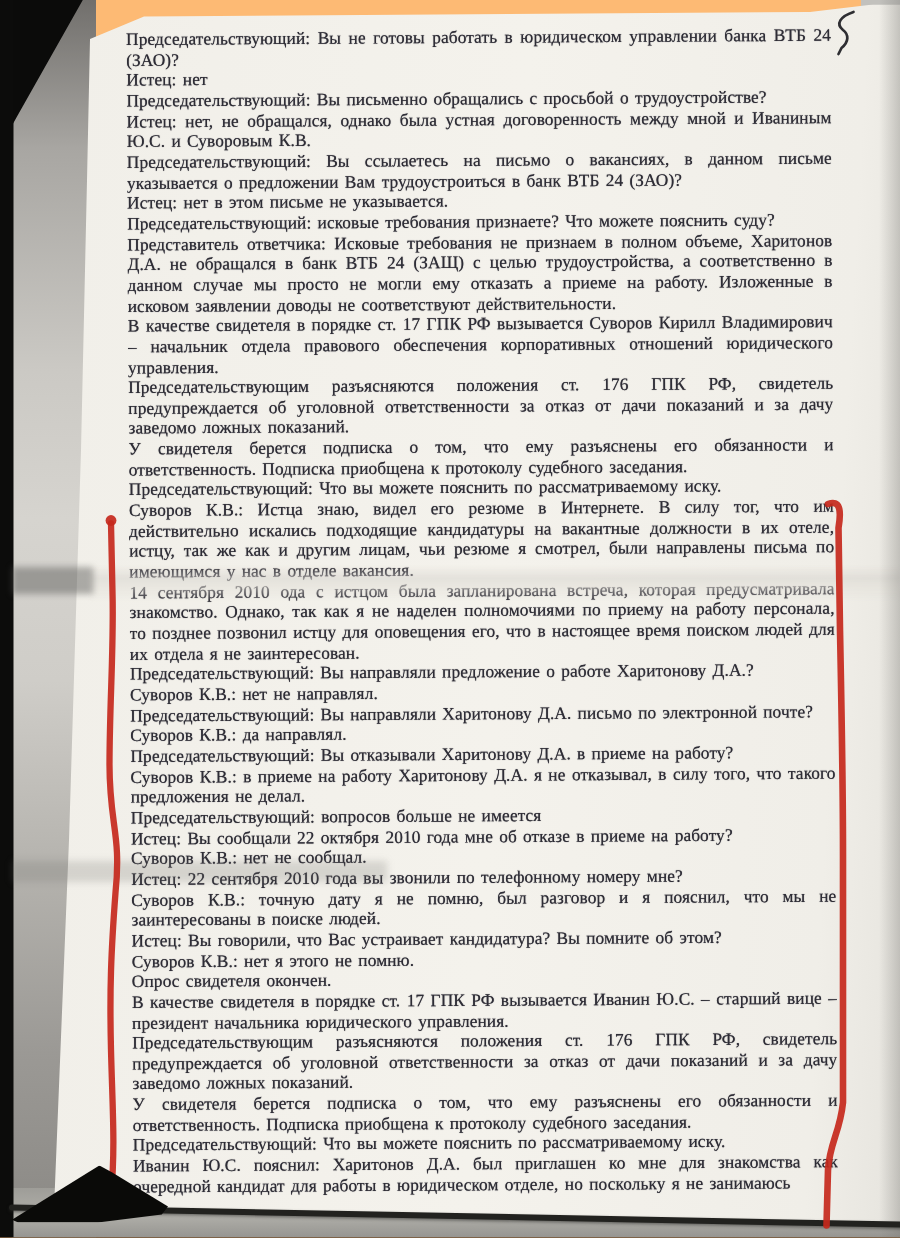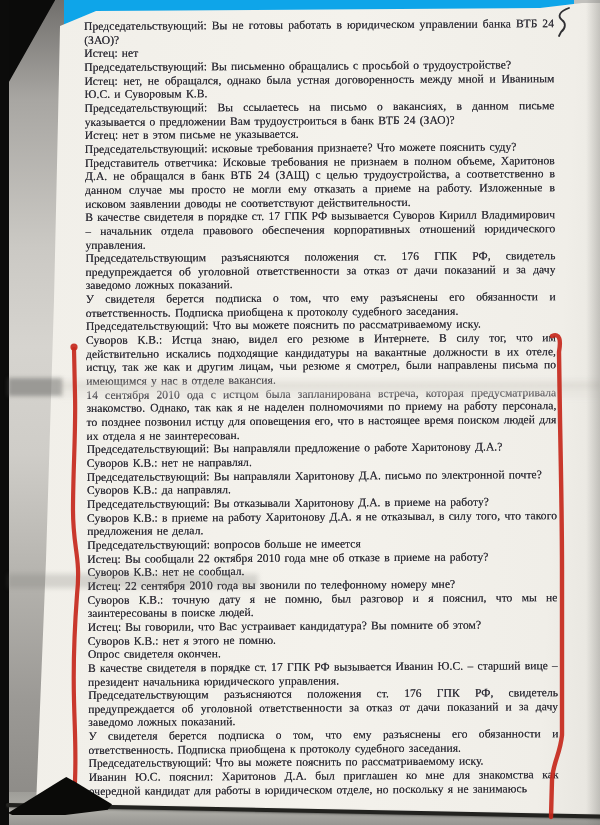--- a/index.html
+++ b/index.html
@@ -1,18 +1,18 @@
 <!DOCTYPE html>
 <html lang="ru"><head>
 <meta charset="utf-8">
 <style>
   html,body{margin:0;padding:0;background:#151514;}
   .scan{
     position:relative;width:600px;height:825px;overflow:hidden;
-    background:#0ea5e9;
+    background:#fdba74;
     font-family:"Liberation Serif","DejaVu Serif",serif;
   }
   
   .lid{
     position:absolute;left:7px;top:0;width:57px;height:100%;z-index:0;
     background:linear-gradient(180deg,#716f6c 0%,#a8a6a2 12%,#cbc9c4 30%,#d6d4cf 42%,
                #cfcdc8 55%,#b5b3ae 70%,#9b9995 85%,#8a8884 100%);
   }
   .trcorner{position:absolute;right:0;top:0;width:26px;height:12px;background:#c2c1bd;z-index:0;}
   .bottom-strip{

